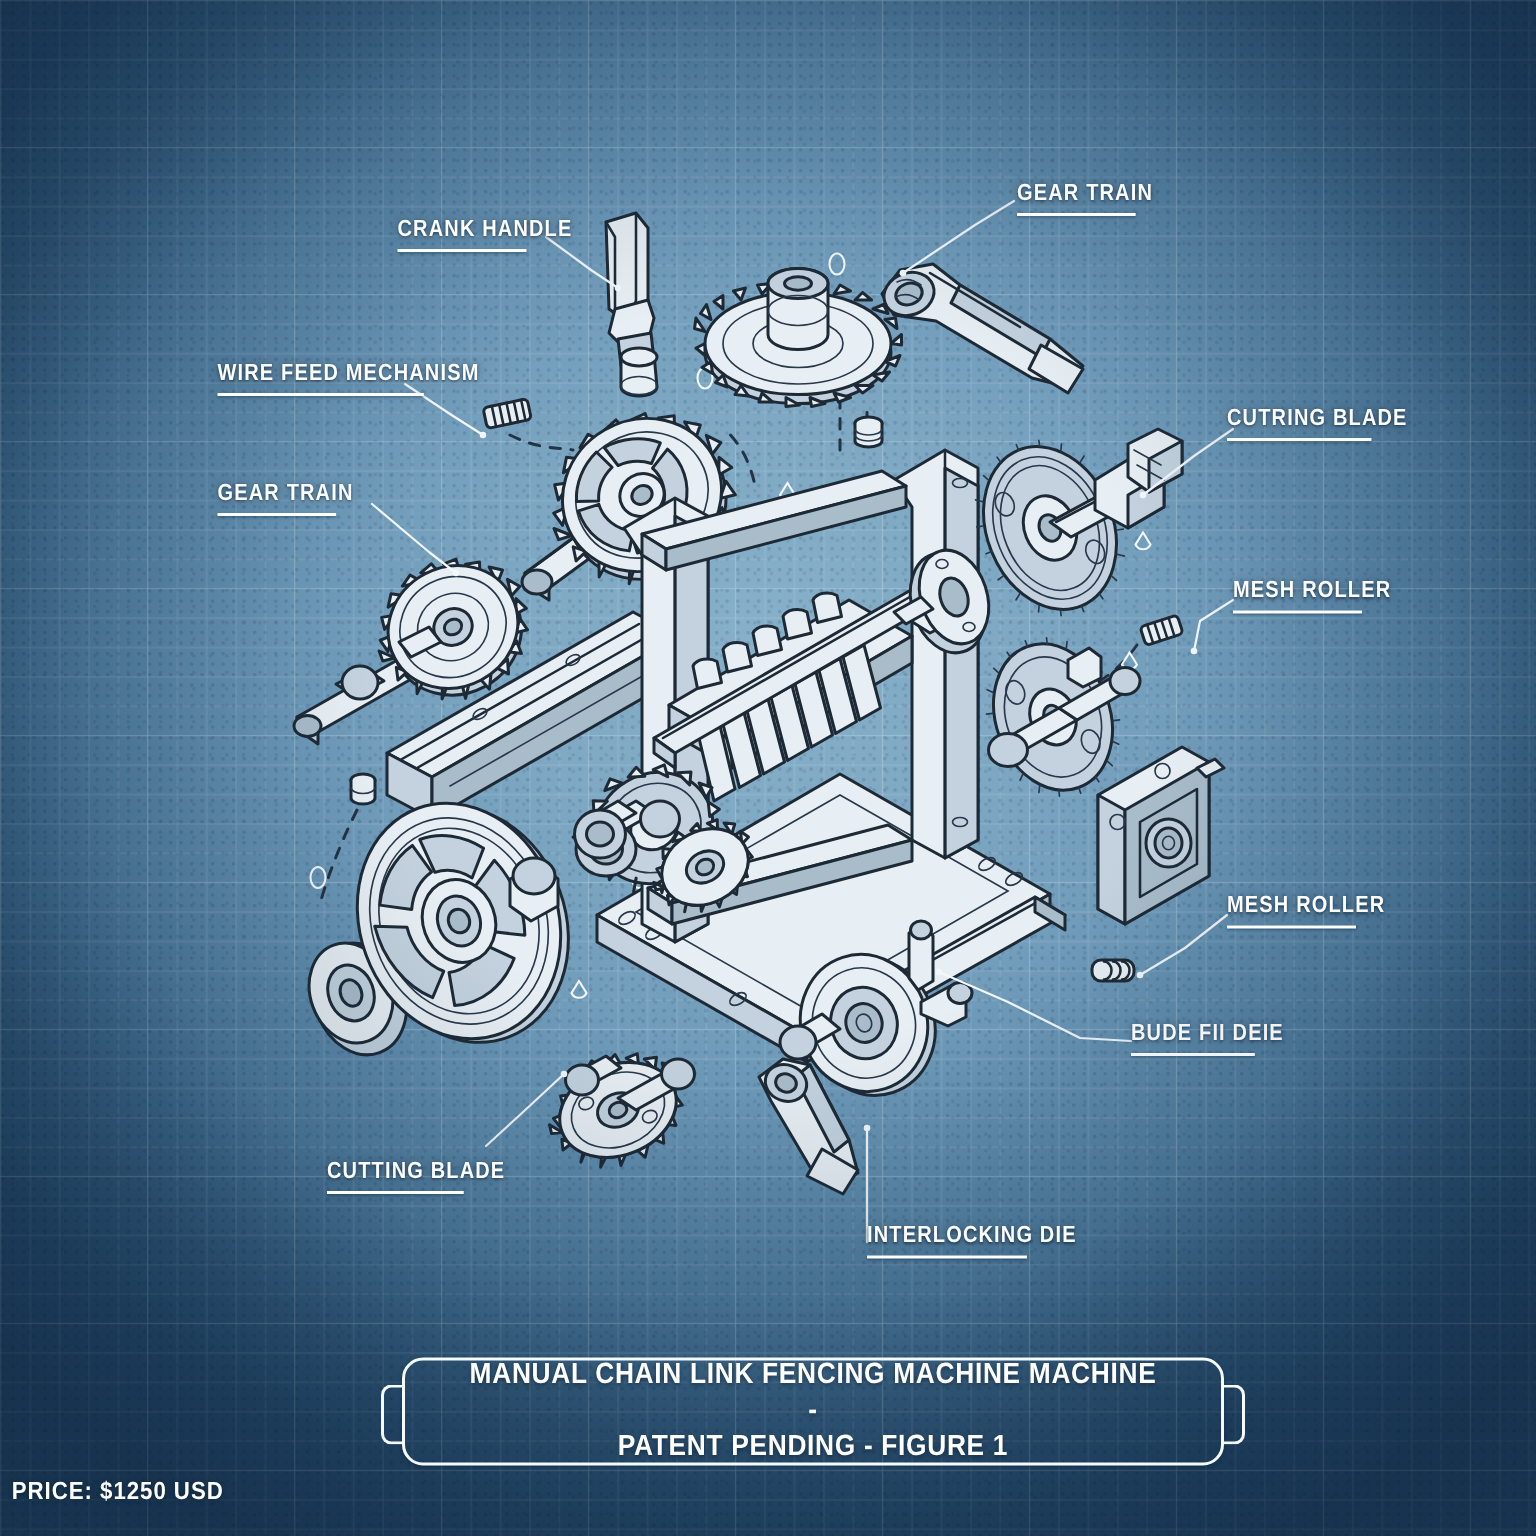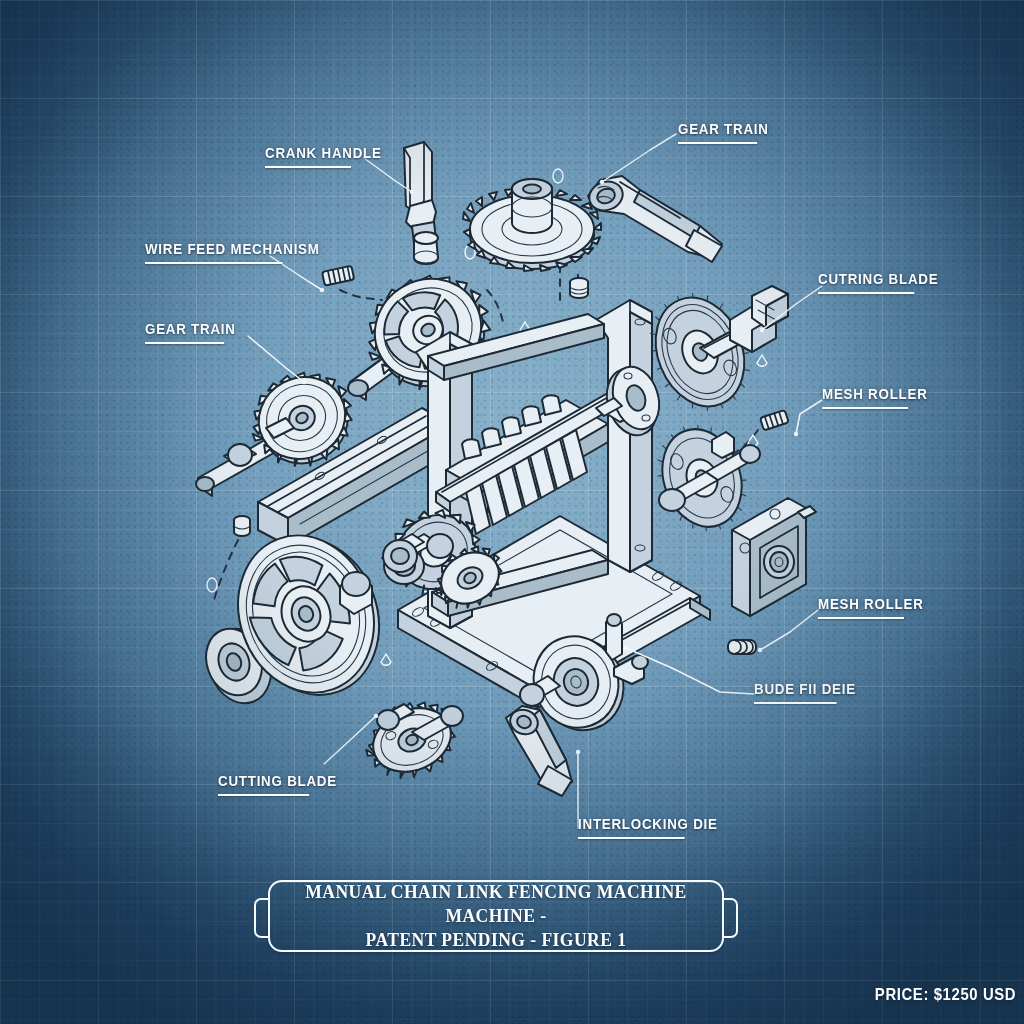--- a/index.html
+++ b/index.html
@@ -60,32 +60,32 @@
     font-family:"Liberation Sans", sans-serif;font-weight:700;
     font-size:15.5px;letter-spacing:.9px;
     transform:scaleX(.86);
     text-shadow:0 1px 2px rgba(8,28,48,.55),0 0 6px rgba(10,30,50,.35);}
   .label.L{transform-origin:left center;}
   .label .rule{display:block;height:2px;background:#fdfeff;margin-top:4px;
     box-shadow:0 1px 2px rgba(8,28,48,.4);}
   .label.broken{opacity:.93;filter:blur(.25px);}
 
   
-  #titleblock{position:absolute;left:268px;top:880px;width:456px;height:72px;font-family:Liberation Serif, serif;}
+  #titleblock{position:absolute;left:268px;top:905px;width:548px;height:72px;}
   #tb-frame{position:absolute;inset:0;border:2px solid #f4fafd;border-radius:14px;
     box-shadow:0 1px 3px rgba(8,28,48,.40);}
   .tb-tab{position:absolute;top:18px;width:14px;height:36px;border:2px solid #f4fafd;}
   .tb-tab.l{left:-14px;border-right:none;border-radius:7px 0 0 7px;}
   .tb-tab.r{right:-14px;border-left:none;border-radius:0 7px 7px 0;}
   #tb-text{position:absolute;inset:0;display:flex;align-items:center;justify-content:center;
     text-align:center;color:#ffffff;font-weight:700;font-size:19.5px;line-height:1.22;
     letter-spacing:.5px;padding:0 16px;
     text-shadow:0 1px 3px rgba(8,28,48,.55);}
   #tb-text span{display:block;transform:scaleX(.9);}
-  #price{position:absolute;left:0;right:0;top:985px;text-align:right;color:#ffffff;
+  #price{position:absolute;left:0;right:0;top:985px;text-align:left;color:#ffffff;
     font-weight:700;font-size:16.5px;letter-spacing:.7px;
     text-shadow:0 1px 3px rgba(8,28,48,.55);}
   #price span{display:inline-block;transform:scaleX(.9);}
 </style>
 </head>
 <body>
 
 <div id="stage">
 
   <div class="paper-base"></div>

